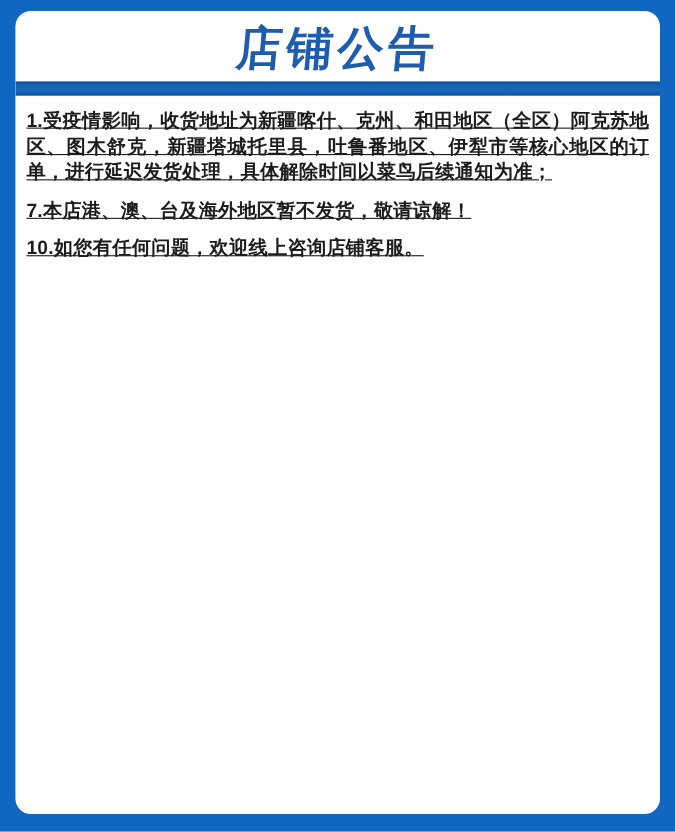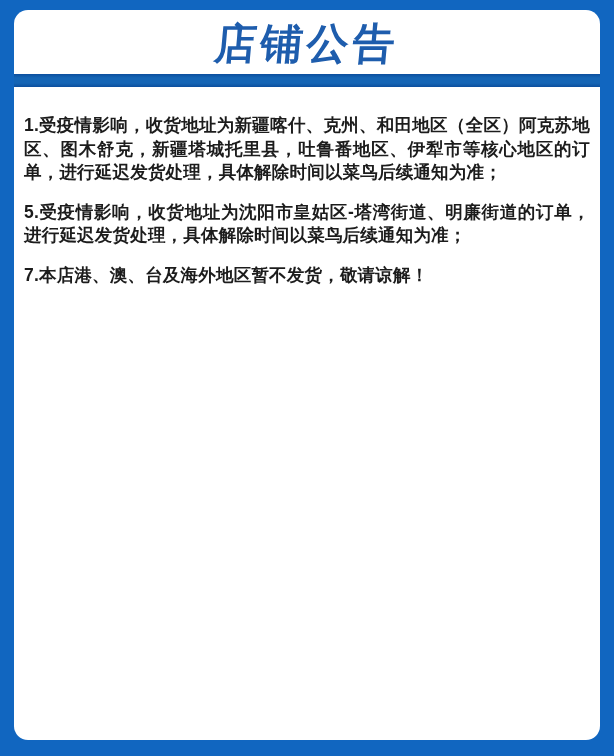--- a/index.html
+++ b/index.html
@@ -50,36 +50,37 @@
     height: 13px;
     flex: 0 0 auto;
     background: linear-gradient(#0c4f9e 0%, #1565b5 30%, #1565b5 70%, #0c4f9e 100%);
   }
   .body-area {
     flex: 1 1 auto;
     padding: 11px 10px 0 10px;
     color: #1c1c1c;
   }
   .notice-paragraph {
-    margin: 16px 0 11px 0;
+    margin: 0 0 11px 0;
     font-size: 17.5px;
     line-height: 23.5px;
     font-weight: 700;
     text-align: justify;
     letter-spacing: 0.2px;
+    text-decoration: underline;
   }
 </style>
 </head>
 <body>
 
 <div class="frame">
   <div class="panel">
     <div class="title-area">
       <div class="title-text">店铺公告</div>
     </div>
     <div class="divider-bar"></div>
     <div class="body-area">
       <p class="notice-paragraph">1.受疫情影响，收货地址为新疆喀什、克州、和田地区（全区）阿克苏地区、图木舒克，新疆塔城托里县，吐鲁番地区、伊犁市等核心地区的订单，进行延迟发货处理，具体解除时间以菜鸟后续通知为准；</p>
-      <p class="notice-paragraph">5.受疫情影响，收货地址为沈阳市皇姑区-塔湾街道、明廉街道的订单，进行延迟发货处理，具体解除时间以菜鸟后续通知为准；</p>
       <p class="notice-paragraph">7.本店港、澳、台及海外地区暂不发货，敬请谅解！</p>
+      <p class="notice-paragraph">10.如您有任何问题，欢迎线上咨询店铺客服。</p>
     </div>
   </div>
 </div>
 
 </body></html>

